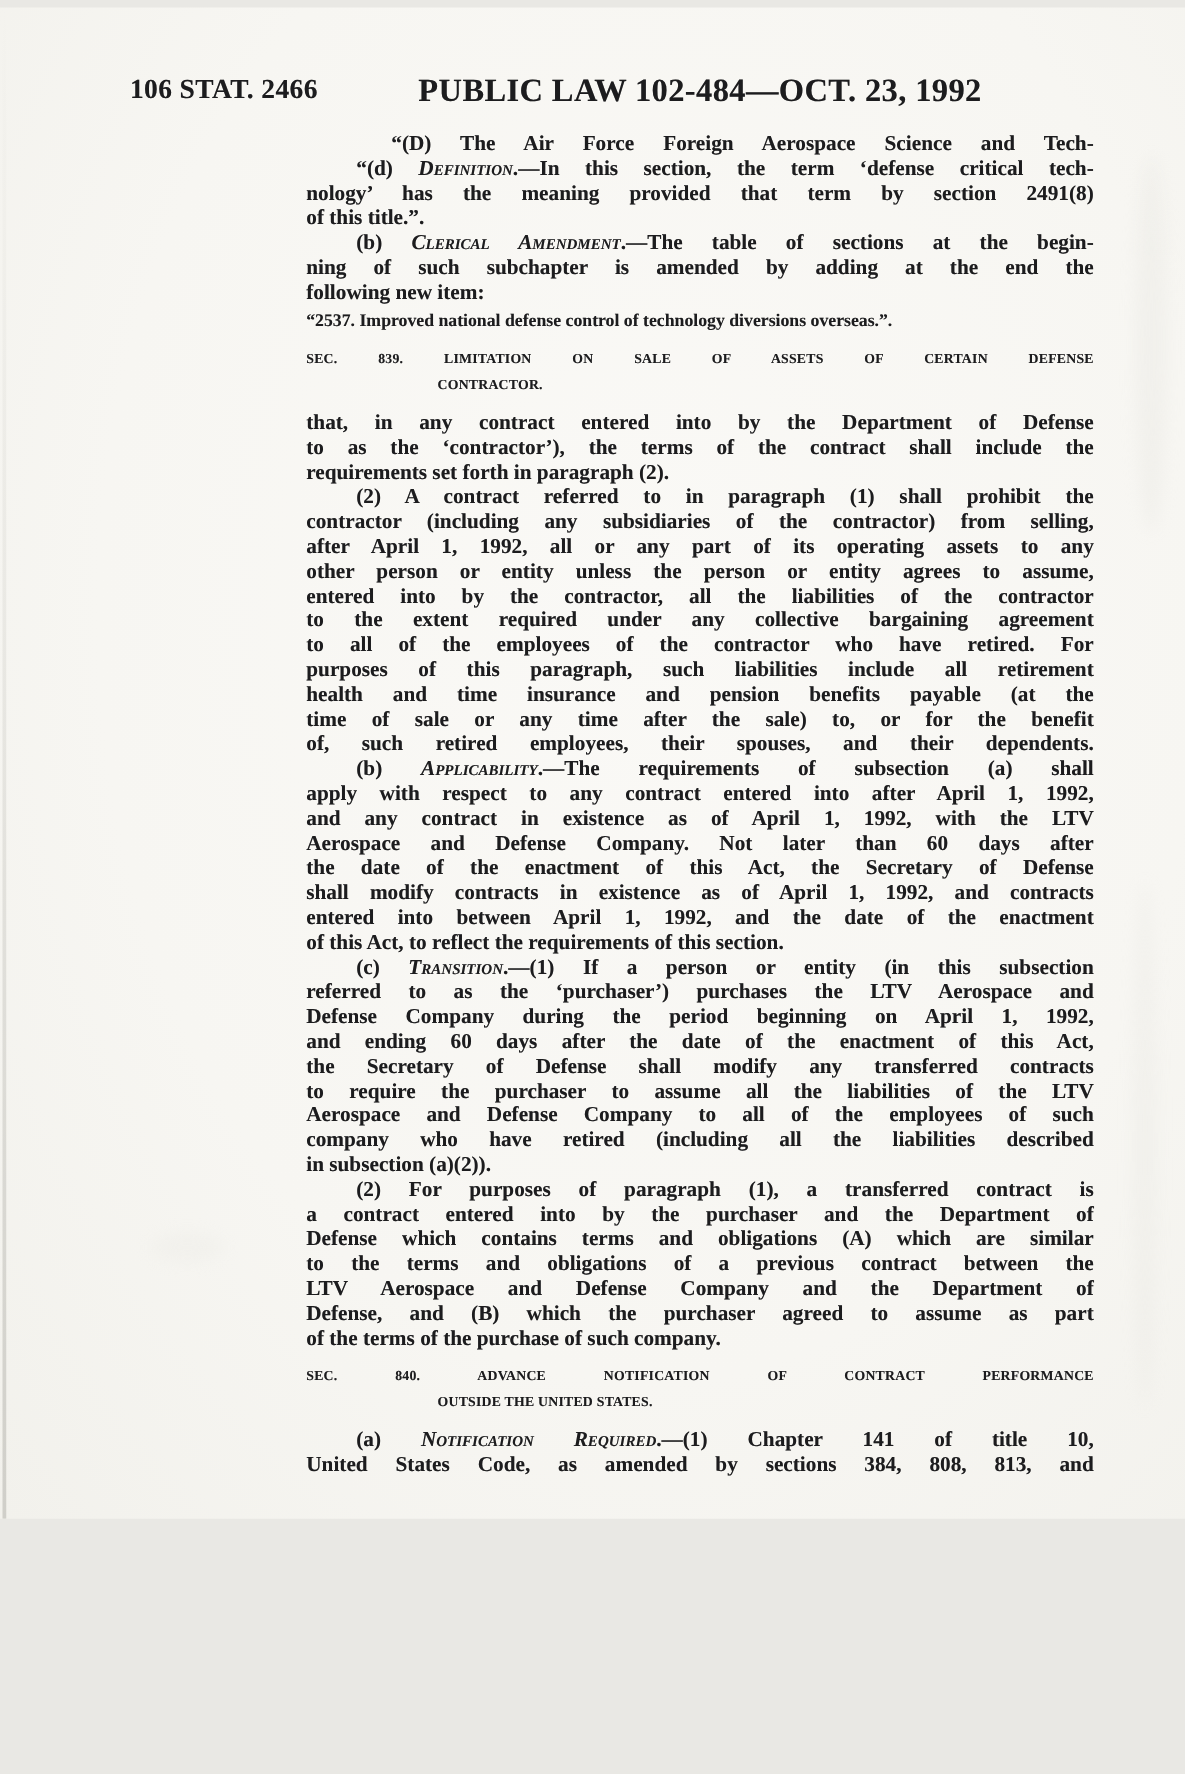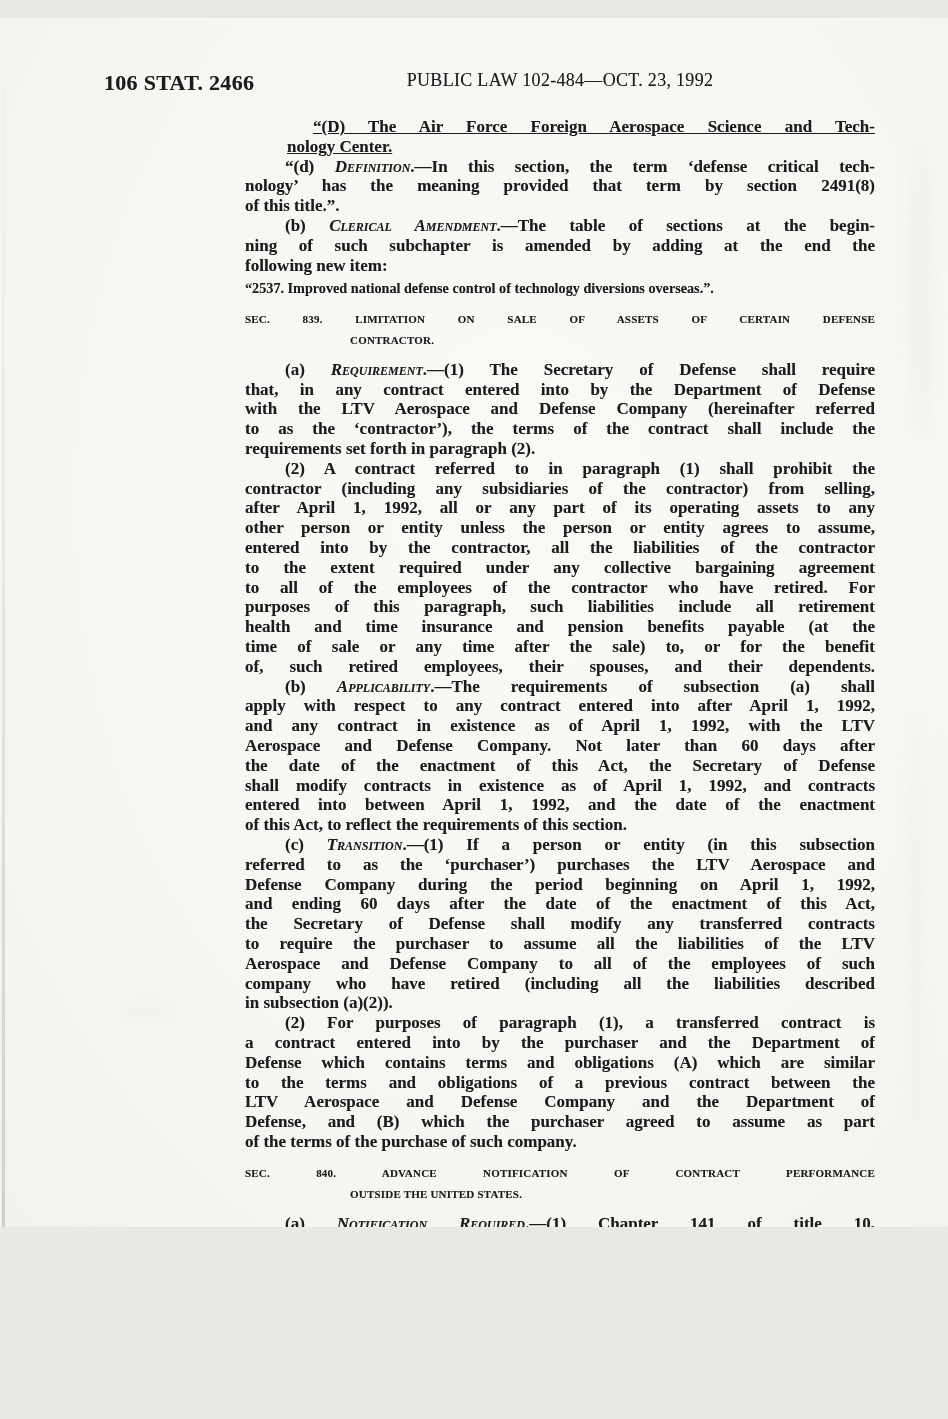--- a/index.html
+++ b/index.html
@@ -1,19 +1,19 @@
 <!DOCTYPE html>
 <html><head>
 <meta charset="utf-8">
 <style>
   html,body { margin:0; padding:0; background:#e9e8e4; }
   .page {
     position:relative;
     width:948px; height:1209px;
-    margin:18px auto;
+    margin:6px auto;
     background:
       radial-gradient(ellipse at 55% 40%, #faf9f6 0%, #f7f6f2 60%, #f2f1ec 100%);
     font-family:"Liberation Serif","DejaVu Serif",serif;
     color:#1c1c1e;
     overflow:hidden;
   }
   
   .scan-edge-left {
     position:absolute; left:2px; top:0; width:3px; height:100%;
     background:linear-gradient(to bottom, rgba(200,199,193,0) 0%, rgba(199,198,192,.25) 40%, rgba(190,189,183,.55) 85%, rgba(185,184,178,.6) 100%);
@@ -25,35 +25,35 @@
   .smudge.s2 { right:22px; top:700px; width:20px; height:420px; opacity:.3; }
   .smudge.s3 { left:120px; top:980px; width:60px; height:24px; opacity:.25; }
 
   .hdr-stat {
     position:absolute; left:104px; top:52px;
     font-size:22px; font-weight:bold; letter-spacing:.3px;
     text-shadow:0 0 .5px rgba(20,20,20,.4);
   }
   .hdr-title {
     position:absolute; left:245px; top:52px; width:630px;
-    text-align:center; font-size:18px; font-weight:normal; letter-spacing:.3px;
+    text-align:center; font-size:26px; font-weight:bold; letter-spacing:.3px;
     text-shadow:0 0 .5px rgba(20,20,20,.4);
   }
 
   .doc-body {
     position:absolute; left:245px; top:99px; width:630px;
     font-size:17px; font-weight:bold; line-height:19.8px;
     text-shadow:0 0 .45px rgba(25,25,25,.38);
   }
   .line { text-align:justify; }
   .line.j { text-align-last:justify; }
   .sc { font-variant:small-caps;font-style:italic; }
 
   .block.paragraph .line.first { text-indent:40px; }
-  .block.paragraph.ind1 { margin-left:42px;text-decoration:underline; }
+  .block.paragraph.ind1 { margin-left:42px; }
   .block.paragraph.ind1 .line.first { text-indent:26px; }
 
   .block.item {
     font-size:14.2px; line-height:17.5px;
     margin-top:5px; margin-bottom:1px;
   }
   .block.heading {
     font-size:11px; line-height:21px;
     margin-top:11px; margin-bottom:9px;
     letter-spacing:.2px;
@@ -69,43 +69,40 @@
   <div class="smudge s1"></div>
   <div class="smudge s2"></div>
   <div class="smudge s3"></div>
 
   <div class="hdr-stat">106 STAT. 2466</div>
   <div class="hdr-title">PUBLIC LAW 102-484—OCT. 23, 1992</div>
 
   <div class="doc-body" id="doc-body">
       <div class="block paragraph ind1">
         <div class="line j first"><span>“(D) The Air Force Foreign Aerospace Science and Tech-</span></div>
-        <div class="line"><span>nology Center.</span></div>
       </div>
       <div class="block paragraph">
         <div class="line j first"><span>“(d) </span><span class="sc">Definition</span><span>.—In this section, the term ‘defense critical tech-</span></div>
         <div class="line j"><span>nology’ has the meaning provided that term by section 2491(8)</span></div>
         <div class="line"><span>of this title.”.</span></div>
       </div>
       <div class="block paragraph">
         <div class="line j first"><span>(b) </span><span class="sc">Clerical Amendment</span><span>.—The table of sections at the begin-</span></div>
         <div class="line j"><span>ning of such subchapter is amended by adding at the end the</span></div>
         <div class="line"><span>following new item:</span></div>
       </div>
       <div class="block item">
         <div class="line first"><span>“2537. Improved national defense control of technology diversions overseas.”.</span></div>
       </div>
       <div class="block heading">
         <div class="line j first"><span>SEC. 839. LIMITATION ON SALE OF ASSETS OF CERTAIN DEFENSE</span></div>
         <div class="line"><span>CONTRACTOR.</span></div>
       </div>
       <div class="block paragraph">
-        <div class="line j first"><span>(a) </span><span class="sc">Requirement</span><span>.—(1) The Secretary of Defense shall require</span></div>
         <div class="line j"><span>that, in any contract entered into by the Department of Defense</span></div>
-        <div class="line j"><span>with the LTV Aerospace and Defense Company (hereinafter referred</span></div>
         <div class="line j"><span>to as the ‘contractor’), the terms of the contract shall include the</span></div>
         <div class="line"><span>requirements set forth in paragraph (2).</span></div>
       </div>
       <div class="block paragraph">
         <div class="line j first"><span>(2) A contract referred to in paragraph (1) shall prohibit the</span></div>
         <div class="line j"><span>contractor (including any subsidiaries of the contractor) from selling,</span></div>
         <div class="line j"><span>after April 1, 1992, all or any part of its operating assets to any</span></div>
         <div class="line j"><span>other person or entity unless the person or entity agrees to assume,</span></div>
         <div class="line j"><span>entered into by the contractor, all the liabilities of the contractor</span></div>
         <div class="line j"><span>to the extent required under any collective bargaining agreement</span></div>

